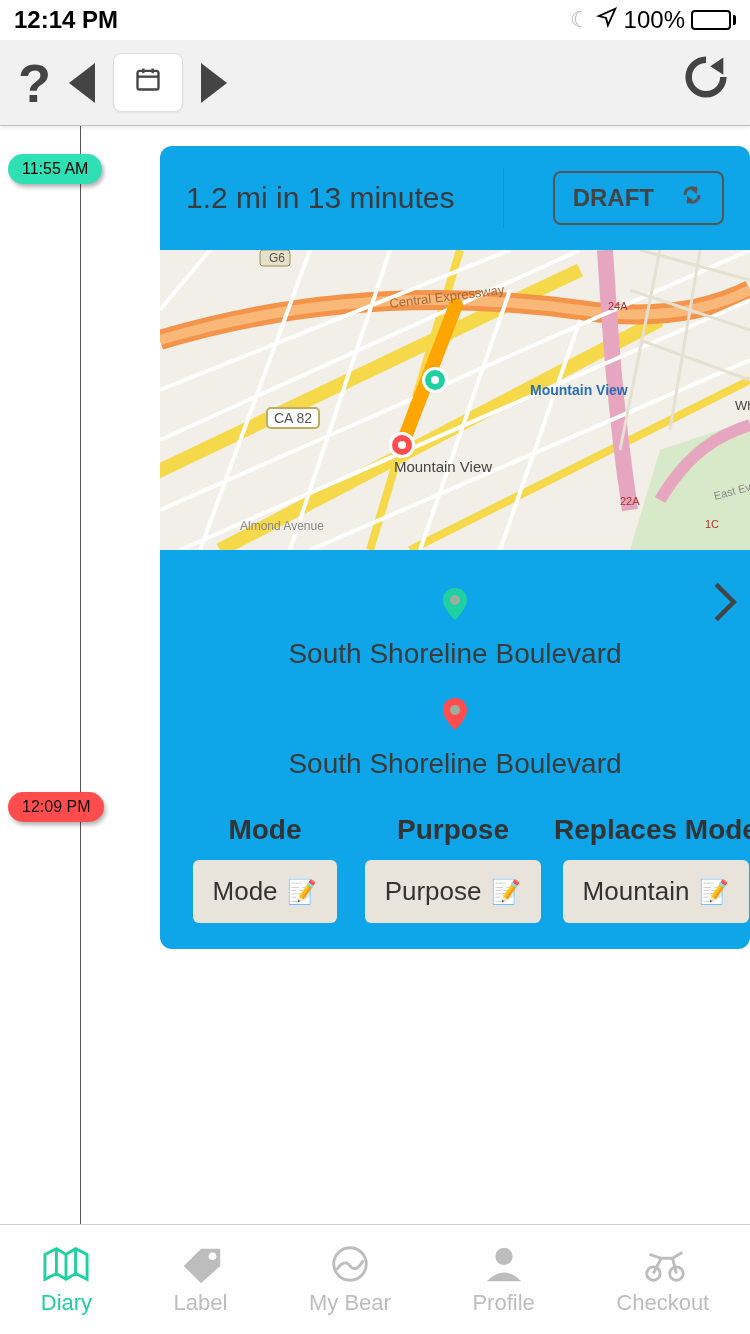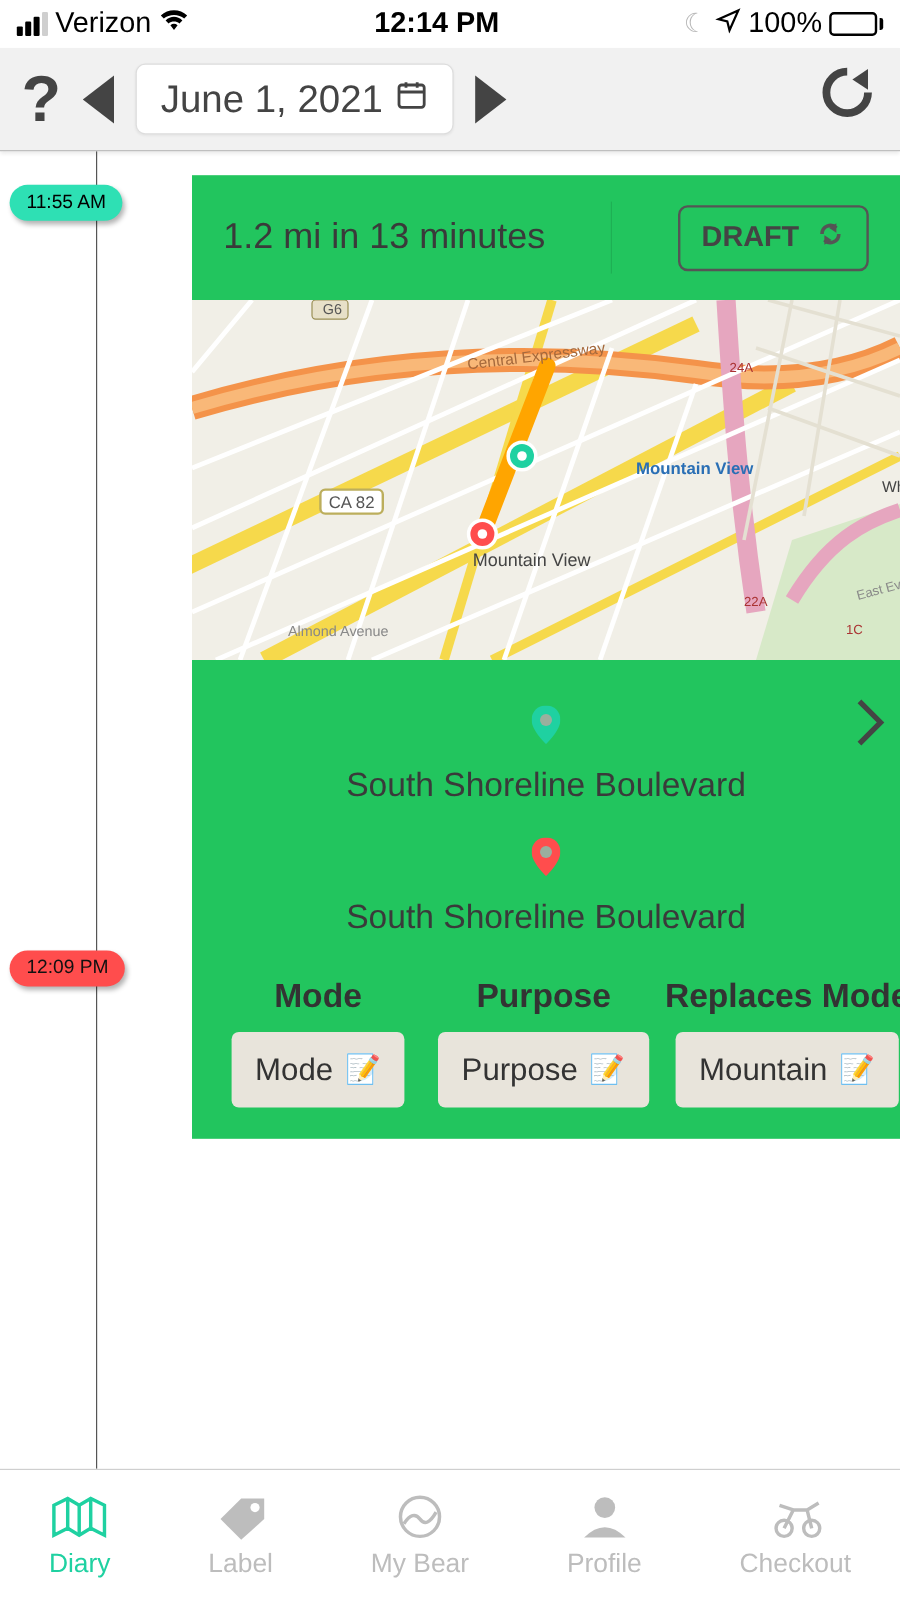--- a/index.html
+++ b/index.html
@@ -32,24 +32,24 @@
   .refresh{font-size:50px;color:#444;}
 
   
   .content{position:relative;height:1098px;overflow:hidden;}
   .timeline-line{position:absolute;left:80px;top:0;bottom:0;width:1px;background:#555;}
 
   .time-chip{position:absolute;left:8px;padding:6px 14px;border-radius:16px;font-size:16px;font-weight:500;color:#000;box-shadow:2px 3px 4px rgba(0,0,0,.3);}
   .chip-start{top:28px;background:#2ee0b4;}
   .chip-end{top:666px;background:#ff4d4d;color:#111;}
 
-  .trip-card{position:absolute;left:160px;top:20px;right:0;width:590px;background:#22c55e;border-radius:0;padding:0;overflow:hidden;}
+  .trip-card{position:absolute;left:160px;top:20px;right:0;width:590px;background:#0ea5e9;border-radius:12px;padding:0;overflow:hidden;}
   .card-header{display:flex;align-items:center;justify-content:space-between;padding:22px 26px;border-bottom:0;}
   .trip-summary{font-size:30px;color:#3a3a3a;font-weight:400;}
-  .draft-badge{border:2px solid #555;border-radius:8px;padding:10px 18px;font-size:24px;font-weight:700;color:#444;display:flex;align-items:center;gap:14px;}
+  .draft-badge{border:2px solid #555;border-radius:8px;padding:10px 18px;font-size:24px;font-weight:700;color:#444;display:flex;align-items:center;gap:26px;}
 
   
   .map{height:300px;background:#eceae3;position:relative;overflow:hidden;}
   .map svg{position:absolute;inset:0;}
   .map-attr{position:absolute;bottom:0;right:0;background:#fff;padding:4px 10px;font-size:24px;color:#444;}
   .map-attr a{color:#1e7fe0;text-decoration:none;}
 
   
   .locations{padding:24px 26px 8px;position:relative;}
   .loc-row{display:flex;align-items:center;gap:18px;padding:14px 0;flex-direction:column;}
@@ -69,55 +69,40 @@
   
   .tabbar{height:110px;background:#fff;border-top:1px solid #cfcfcf;display:flex;align-items:center;justify-content:space-around;}
   .tab{display:flex;flex-direction:column;align-items:center;gap:6px;color:#bdbdbd;font-size:22px;}
   .tab.active{color:#1fd1a1;}
   .tab svg{width:46px;height:40px;}
 </style>
 </head>
 <body>
 
 <div class="status-bar">
-  <div class="status-left">
-    <span class="signal">
-      <span></span>
-        <span></span>
-        <span></span>
-        <span></span>
-    </span>
-    <span>Verizon</span>
-    <span class="wifi">
-      <svg width="26" height="20" viewBox="0 0 26 20">
-          <path d="M13 18 L16 14 C14 12.5 12 12.5 10 14 Z M6 10 C10 6 16 6 20 10 L17.5 12.5 C15 10.5 11 10.5 8.5 12.5 Z M2 6 C8 0 18 0 24 6 L21.5 8.5 C17 4.5 9 4.5 4.5 8.5 Z" fill="#000"></path>
-        </svg>
-    </span>
-  </div>
   <div style="font-weight:700;">12:14 PM</div>
   <div class="status-right">
     <span style="color:#b9b9b9;font-size:22px;">☾</span>
     <span>
       <svg width="22" height="22" viewBox="0 0 24 24">
           <path d="M3 11 L21 3 L13 21 L11 13 Z" fill="none" stroke="#000" stroke-width="2"></path>
         </svg>
     </span>
     <span>100%</span>
     <span class="battery">
       <span class="batt-body"><span class="batt-fill"></span></span>
         <span class="batt-cap"></span>
     </span>
   </div>
 </div>
 
 <div class="toolbar">
   <span class="help-icon">?</span>
   <span class="arrow arrow-left"></span>
   <div class="date-picker">
-    <span>June 1, 2021</span>
     <span>
       <svg width="28" height="28" viewBox="0 0 24 24">
           <rect x="3" y="5" width="18" height="16" rx="2" fill="none" stroke="#444" stroke-width="2"></rect>
           <line x1="3" y1="10" x2="21" y2="10" stroke="#444" stroke-width="2"></line>
           <line x1="8" y1="3" x2="8" y2="7" stroke="#444" stroke-width="2"></line>
           <line x1="16" y1="3" x2="16" y2="7" stroke="#444" stroke-width="2"></line>
         </svg>
     </span>
   </div>
   <span class="arrow arrow-right"></span>

